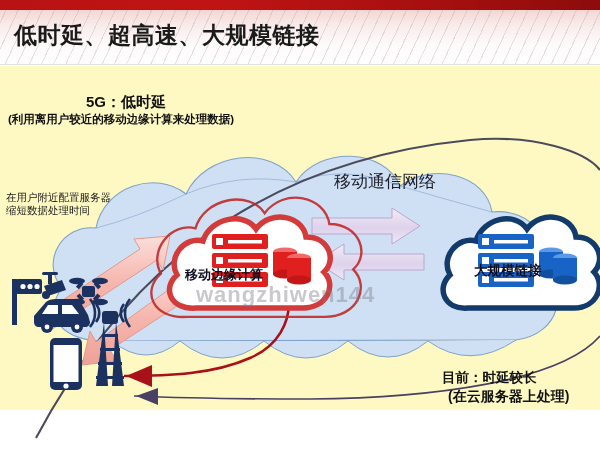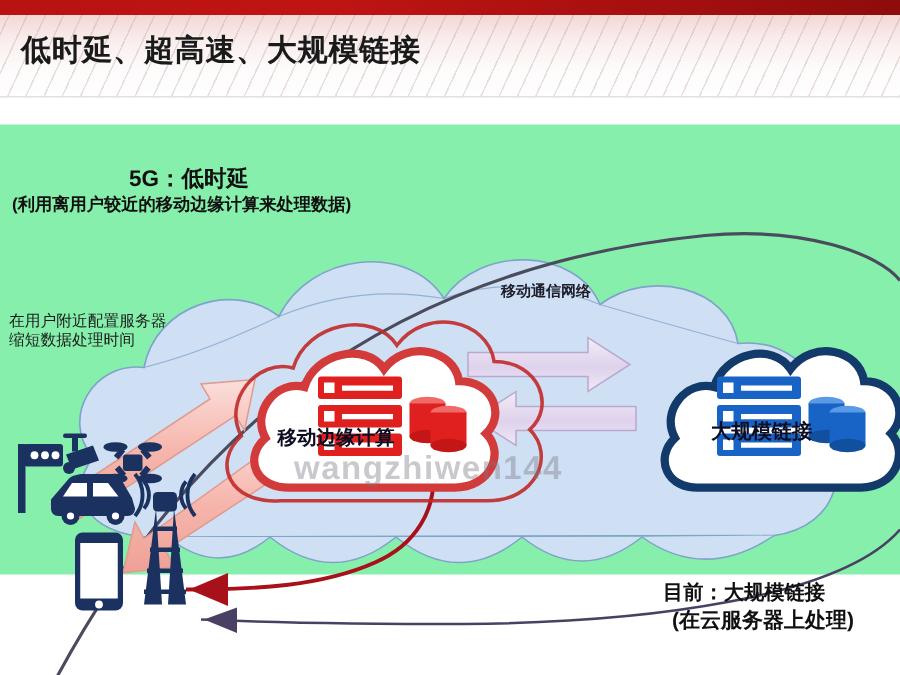--- a/index.html
+++ b/index.html
@@ -13,34 +13,34 @@
   
   .topbar{position:absolute;left:0;top:0;width:600px;height:10px;
     background:linear-gradient(90deg,#b81212 0%,#c01414 35%,#a40f0f 75%,#8e0c0c 100%);}
   .headerband{position:absolute;left:0;top:10px;width:600px;height:55px;
     background:linear-gradient(180deg,#f3d7d4 0%,#f8eceb 28%,#fdfafa 62%,#ffffff 100%);
     overflow:hidden;}
   .headerband:after{content:"";position:absolute;inset:0;
     background:repeating-linear-gradient(115deg,rgba(255,255,255,0) 0 5px,rgba(186,150,150,.30) 5px 6px,rgba(255,255,255,0) 6px 11px);}
   .headerline{position:absolute;left:0;top:64px;width:600px;height:1px;background:#e2e2e2;}
   .page-title{position:absolute;left:14px;top:20px;width:540px;
-    font-size:20px;font-weight:bold;color:#1a1a1a;letter-spacing:.5px;
+    font-size:23px;font-weight:bold;color:#1a1a1a;letter-spacing:.5px;
     white-space:nowrap;z-index:6;}
 
   
-  .canvas{position:absolute;left:0;top:83px;width:600px;height:300px;background:#86efac;}
+  .canvas{position:absolute;left:0;top:66px;width:600px;height:344px;background:#fef9c3;}
   .svgfull{position:absolute;left:0;top:0;width:600px;height:384px;}
 
   
   .lbl{position:absolute;white-space:nowrap;color:#111;}
   .lbl-5g{left:86px;top:27px;font-size:15px;font-weight:bold;}
   .lbl-5g-sub{left:8px;top:46px;font-size:11.5px;font-weight:bold;}
   .lbl-left{left:6px;top:125px;font-size:10.5px;font-weight:normal;
     line-height:13px;text-align:left;color:#1b1b1b;}
-  .lbl-net{left:334px;top:104px;font-size:10px;font-weight:bold;color:#1e1e2a;}
+  .lbl-net{left:334px;top:104px;font-size:17px;font-weight:normal;color:#1e1e2a;}
   .lbl-mec{left:185px;top:200px;font-size:13px;font-weight:bold;color:#0e0e22;}
   .lbl-cloud{left:474px;top:196px;font-size:13.5px;font-weight:bold;color:#0e0e22;}
   .lbl-cur{left:442px;top:303px;font-size:13.5px;font-weight:bold;color:#111;}
   .lbl-cur-sub{left:448px;top:322px;font-size:14px;font-weight:bold;color:#111;}
 
   .watermark{position:absolute;left:196px;top:168px;width:230px;
     font-size:22px;font-weight:bold;letter-spacing:1px;
     color:rgba(120,120,130,.40);white-space:nowrap;pointer-events:none;margin-top:48px;}
 </style>
 </head>
@@ -248,16 +248,16 @@
     <div class="lbl lbl-left">
       <div>在用户附近配置服务器</div>
       <div>缩短数据处理时间</div>
     </div>
 
     <div class="lbl lbl-net">移动通信网络</div>
     <div class="watermark">wangzhiwen144</div>
     <div class="lbl lbl-mec">移动边缘计算</div>
     <div class="lbl lbl-cloud">大规模链接</div>
 
-    <div class="lbl lbl-cur">目前：大规模链接</div>
+    <div class="lbl lbl-cur">目前：时延较长</div>
     <div class="lbl lbl-cur-sub">(在云服务器上处理)</div>
   </div>
 </div>
 
 </body></html>

